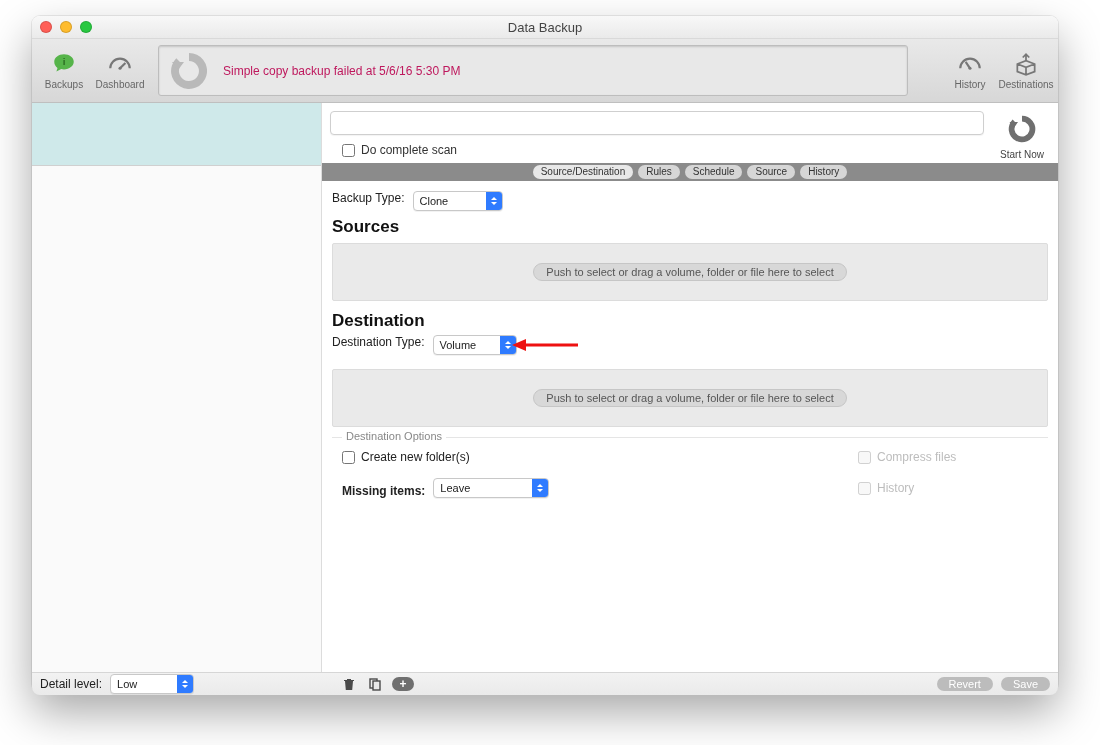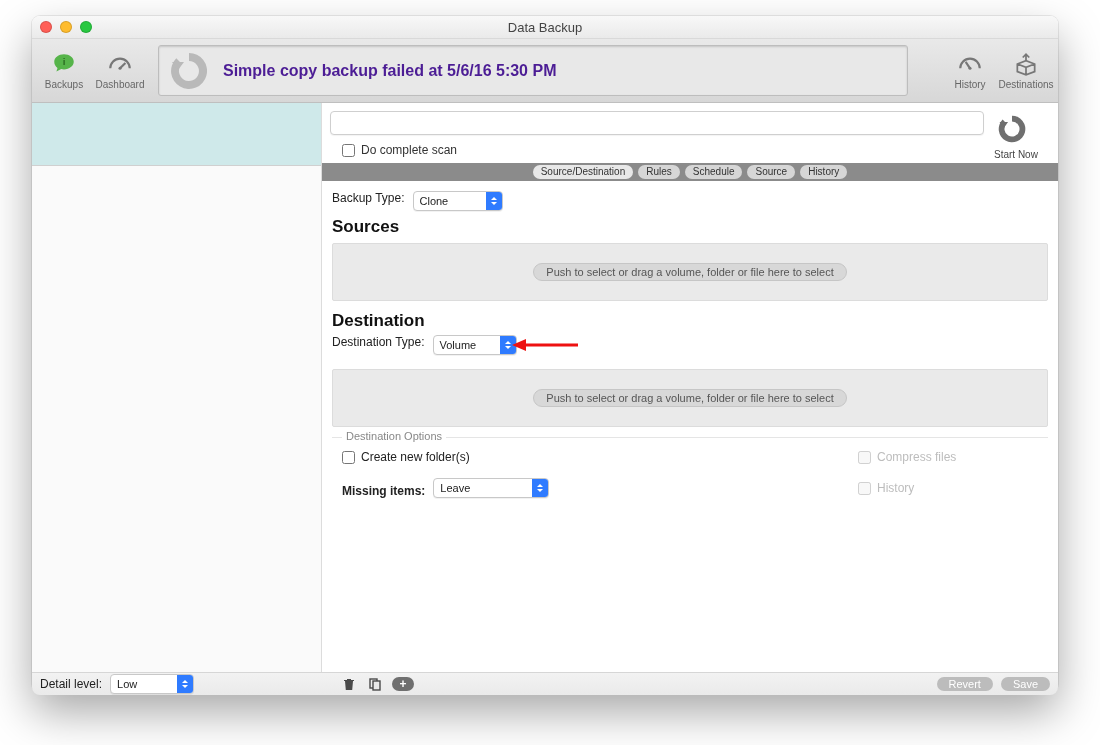--- a/index.html
+++ b/index.html
@@ -10,32 +10,32 @@
   .traffic{display:flex;gap:8px;align-items:center}
   .dot{width:12px;height:12px;border-radius:50%;box-shadow:inset 0 0 0 1px rgba(0,0,0,.15)}
   .dot.red{background:#ff5f57}.dot.yel{background:#febc2e}.dot.grn{background:#28c840}
   .title{position:absolute;left:0;right:0;text-align:center;font-size:13px;color:#444}
   
   .toolbar{height:63px;background:linear-gradient(#e9e9e9,#d7d7d7);border-bottom:1px solid #bfbfbf;display:flex;align-items:stretch;padding:0 6px;gap:4px}
   .tbtn{width:52px;display:flex;flex-direction:column;align-items:center;justify-content:center;gap:2px;color:#666;font-size:10px;cursor:pointer}
   .tbtn svg{width:26px;height:26px}
   .banner{flex:0 0 748px;margin:6px 4px 6px 8px;border:1px solid #bdbdbd;border-radius:3px;background:#e8e8e8;display:flex;align-items:center;overflow:hidden;box-shadow:inset 0 1px 2px rgba(0,0,0,.15)}
   .banner .logo{width:60px;height:100%;display:flex;align-items:center;justify-content:center}
-  .banner .msg{font-size:16px;color:#4c1d95;font-weight:700;padding-left:4px}
+  .banner .msg{font-size:12px;color:#be185d;font-weight:400;padding-left:4px}
   .tflex{flex:1}
   
   .main{display:flex;height:569px}
   .sidebar{width:289px;border-right:1px solid #dcdcdc;background:#fafafa;display:flex;flex-direction:column}
   .sidebar .sel{height:62px;background:#cfe9ea;border-bottom:1px solid #d0d0d0}
   .content{flex:1;display:flex;flex-direction:column;background:#fff;position:relative}
   .toprow{display:flex;align-items:flex-start;padding:8px 8px 0 8px;gap:10px}
   .namebox{flex:1}
   .namewrap{border:1px solid #cfcfcf;border-radius:4px;height:22px;background:#fff;box-shadow:0 1px 1px rgba(0,0,0,.05)}
   .namewrap input{width:100%;height:100%;border:0;outline:0;background:transparent;padding:0 6px;font-size:12px}
-  .startcol{width:56px;display:flex;flex-direction:column;align-items:flex-start;gap:2px;color:#444;font-size:10px;cursor:pointer}
+  .startcol{width:56px;display:flex;flex-direction:column;align-items:center;gap:2px;color:#444;font-size:10px;cursor:pointer}
   .startcol svg{width:36px;height:36px}
   .scanrow{display:flex;align-items:center;gap:6px;padding:8px 0 6px 12px;color:#333;font-size:12px}
   
   .segbar{height:18px;background:#8b8b8b;display:flex;align-items:center;justify-content:center;gap:5px}
   .seg{background:#d6d6d6;color:#333;font-size:10px;line-height:14px;height:14px;padding:0 8px;border-radius:7px;cursor:pointer}
   .seg.active{background:#e8e8e8}
   
   .body{padding:6px 10px 10px 10px}
   .line{display:flex;align-items:flex-start;gap:8px;margin:4px 0}
   .label{font-size:12px;color:#222}

